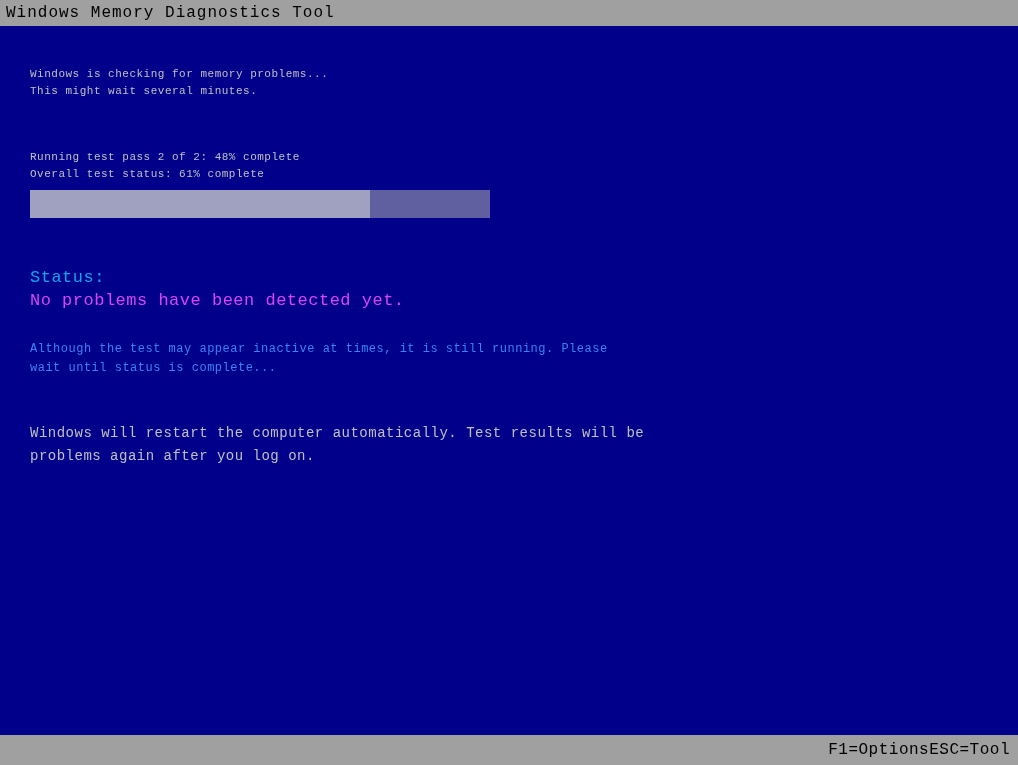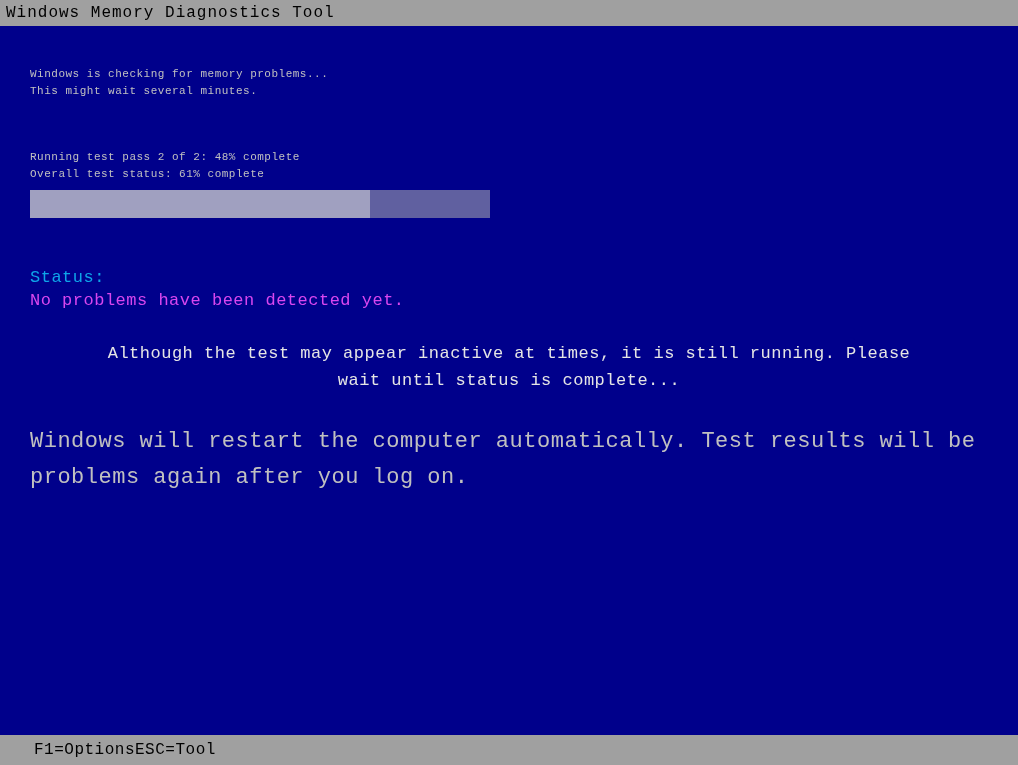--- a/index.html
+++ b/index.html
@@ -68,46 +68,45 @@
     }
 
     .status-value {
       color: #d946ef;
       font-size: 17px;
       letter-spacing: 0.5px;
       margin-top: 4px;
     }
 
     .warning-text {
-      color: #e5e5e5;
-      font-size: 17px;
+      color: #3b82f6;
+      font-size: 12px;
       letter-spacing: 0.5px;
       line-height: 1.6;
       margin-top: 30px;
-      text-align: center;
     }
 
     .info-text {
       color: #C0C0C0;
-      font-size: 22px;
+      font-size: 14px;
       letter-spacing: 0.5px;
       line-height: 1.6;
-      margin-top: 30px;
+      margin-top: 44px;
     }
 
     #bottom-bar {
       position: absolute;
       bottom: 0;
       left: 0;
       right: 0;
       background-color: #A0A0A0;
       color: #000000;
       display: flex;
-      justify-content: flex-start;
-      padding: 6px 34px;
+      justify-content: flex-end;
+      padding: 6px 8px;
       font-size: 16px;
       font-family: 'Courier New', Courier, monospace;
       letter-spacing: 0.5px;
     }
   </style>
 </head>
 <body>
 
 <div id="title-bar">
   <span>Windows Memory Diagnostics Tool</span>

